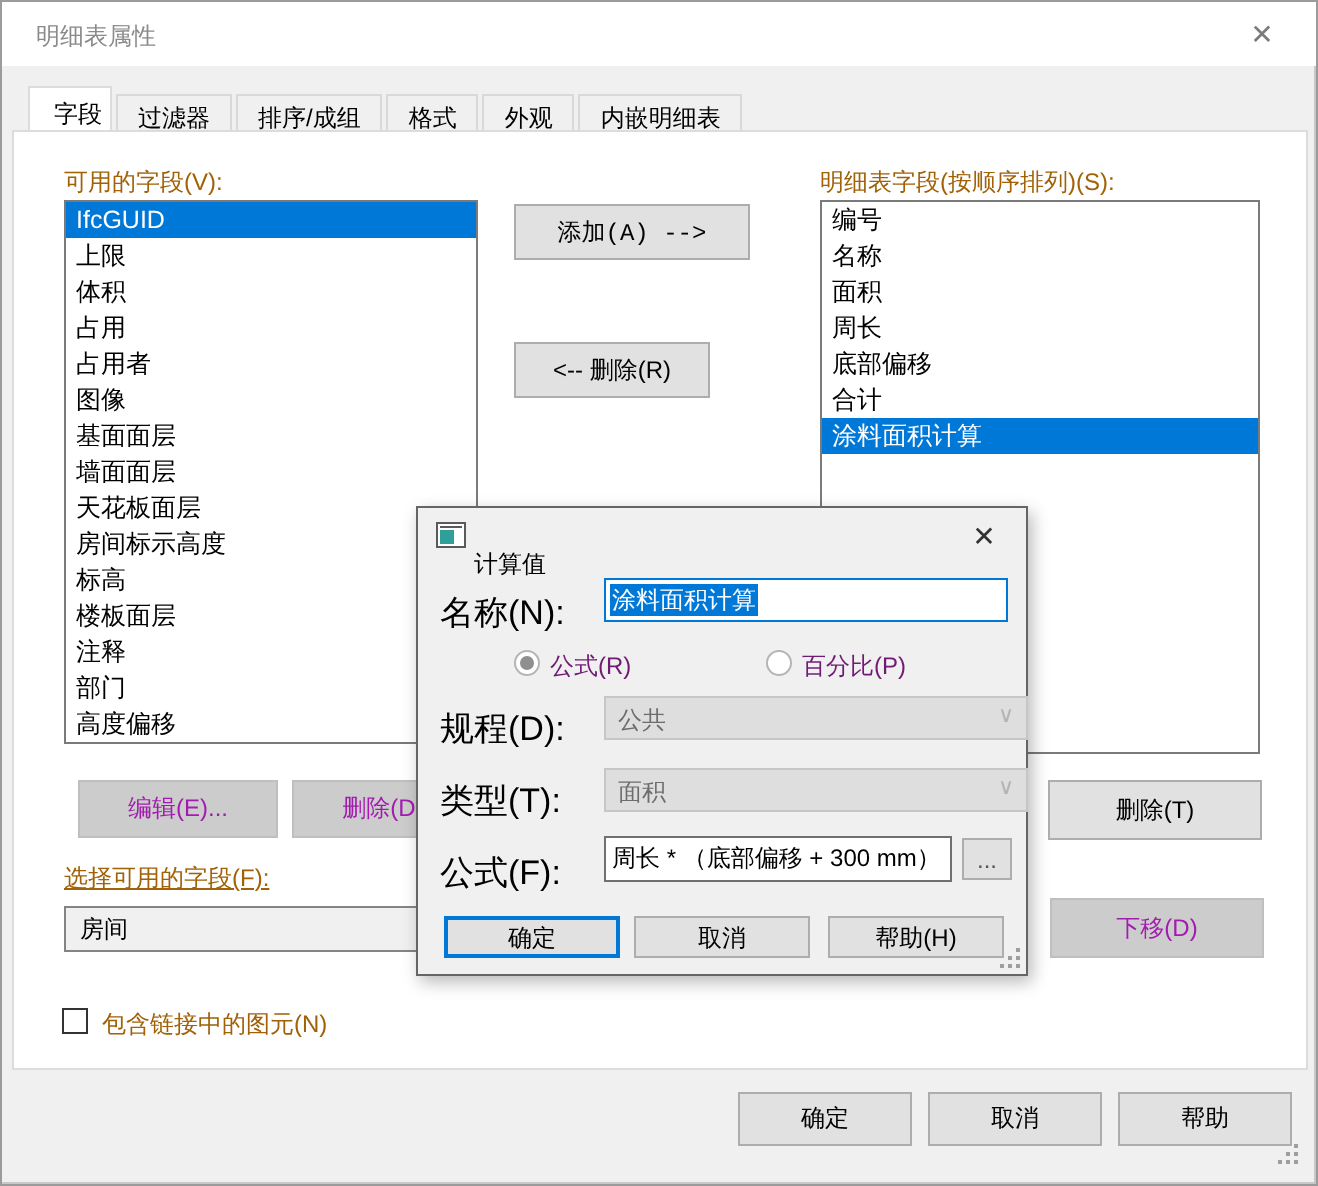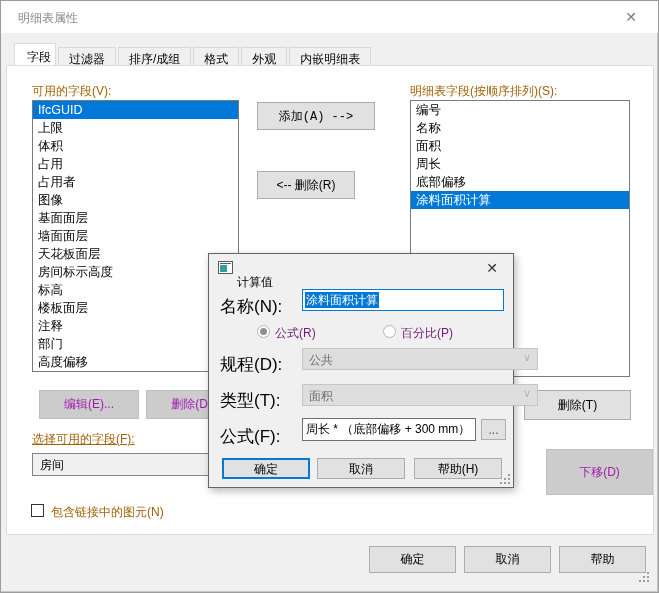--- a/index.html
+++ b/index.html
@@ -32,21 +32,21 @@
   
   .modal{position:absolute;left:207px;top:252px;width:304px;height:233px;background:#f0f0f0;border:1px solid #656565;box-shadow:2px 3px 8px rgba(0,0,0,0.28);z-index:10;}
   .modal .mtitle{position:absolute;left:28px;top:20px;font-size:12px;color:#000;}
   .modal .mclose{position:absolute;right:8px;top:4px;width:26px;height:20px;text-align:center;line-height:20px;font-size:14px;color:#333;cursor:pointer;}
   .micon{position:absolute;left:9px;top:7px;width:15px;height:13px;background:#fff;border:1px solid #5a5a5a;box-sizing:border-box;}
   .micon i{position:absolute;left:1px;top:3px;width:7px;height:7px;background:#2f9f97;}
   .micon u{position:absolute;left:1px;top:1px;width:11px;height:1px;background:#5a5a5a;}
   .mrow-label{position:absolute;left:11px;font-size:17px;color:#000;}
   .minput{position:absolute;left:93px;width:202px;height:22px;background:#fff;border:1px solid #0078d7;box-sizing:border-box;font-size:12px;}
   .minput .sel{position:absolute;left:2px;top:2px;bottom:2px;background:#0078d7;color:#fff;line-height:16px;padding:0 1px;}
-  .mcombo{position:absolute;left:93px;width:236px;height:22px;background:#dedede;border:1px solid #c6c6c6;box-sizing:border-box;font-size:12px;color:#6d6d6d;}
+  .mcombo{position:absolute;left:93px;width:212px;height:22px;background:#dedede;border:1px solid #c6c6c6;box-sizing:border-box;font-size:12px;color:#6d6d6d;}
   .mcombo .val{position:absolute;left:6px;top:3px;}
   .mcombo .chev{position:absolute;right:6px;top:2px;color:#b4b4b4;font-size:11px;}
   .radio{position:absolute;width:13px;height:13px;border:1px solid #b5b5b5;border-radius:50%;background:#fff;box-sizing:border-box;}
   .radio.on::after{content:"";position:absolute;left:2px;top:2px;width:7px;height:7px;border-radius:50%;background:#8f8f8f;}
   .rlabel{position:absolute;font-size:12px;color:#701a75;}
   .finput{position:absolute;left:93px;width:174px;height:23px;background:#fff;border:1px solid #707070;box-sizing:border-box;font-size:12px;color:#000;line-height:21px;padding-left:3px;white-space:nowrap;overflow:hidden;}
   .mbtn{position:absolute;height:21px;background:#e1e1e1;border:1px solid #adadad;box-sizing:border-box;font-size:12px;text-align:center;line-height:18px;cursor:pointer;}
   .mbtn.default{border:2px solid #0078d7;line-height:16px;}
 </style>
 </head>
@@ -85,27 +85,28 @@
   <button class="btn" style="left:256px;top:101px;width:118px;height:28px;font-family:Liberation Mono, monospace;">添加(A) --&gt;</button>
   <button class="btn" style="left:256px;top:141px;width:98px;height:28px;margin-top:29px;">&lt;-- 删除(R)</button>
 
   <span class="lbl" style="left:409px;top:82px;">明细表字段(按顺序排列)(S):</span>
   <div class="listbox" style="left:409px;top:99px;width:218px;height:275px;">
       <div class="list-item">编号</div>
       <div class="list-item">名称</div>
       <div class="list-item">面积</div>
       <div class="list-item">周长</div>
       <div class="list-item">底部偏移</div>
+      <div class="list-item">合计</div>
       <div class="list-item selected">涂料面积计算</div>
     </div>
 
   <button class="btn disabled" style="left:38px;top:389px;width:100px;height:29px;">编辑(E)...</button>
   <button class="btn disabled" style="left:145px;top:389px;width:101px;height:29px;">删除(D)...</button>
   <button class="btn" style="left:523px;top:389px;width:107px;height:30px;">删除(T)</button>
-  <button class="btn disabled" style="left:545px;top:448px;width:107px;height:46px;">下移(D)</button>
+  <button class="btn disabled" style="left:524px;top:448px;width:107px;height:30px;">下移(D)</button>
 
   <span class="lbl" style="left:31px;top:430px;text-decoration:underline;">选择可用的字段(F):</span>
   <div class="combo" style="left:31px;top:452px;width:211px;height:23px;">
     <span class="val">房间</span>
   </div>
 
   <span class="checkbox" style="left:30px;top:503px;"></span>
   <span class="lbl" style="left:50px;top:503px;">包含链接中的图元(N)</span>
 
   <button class="btn" style="left:368px;top:545px;width:87px;height:27px;">确定</button>

